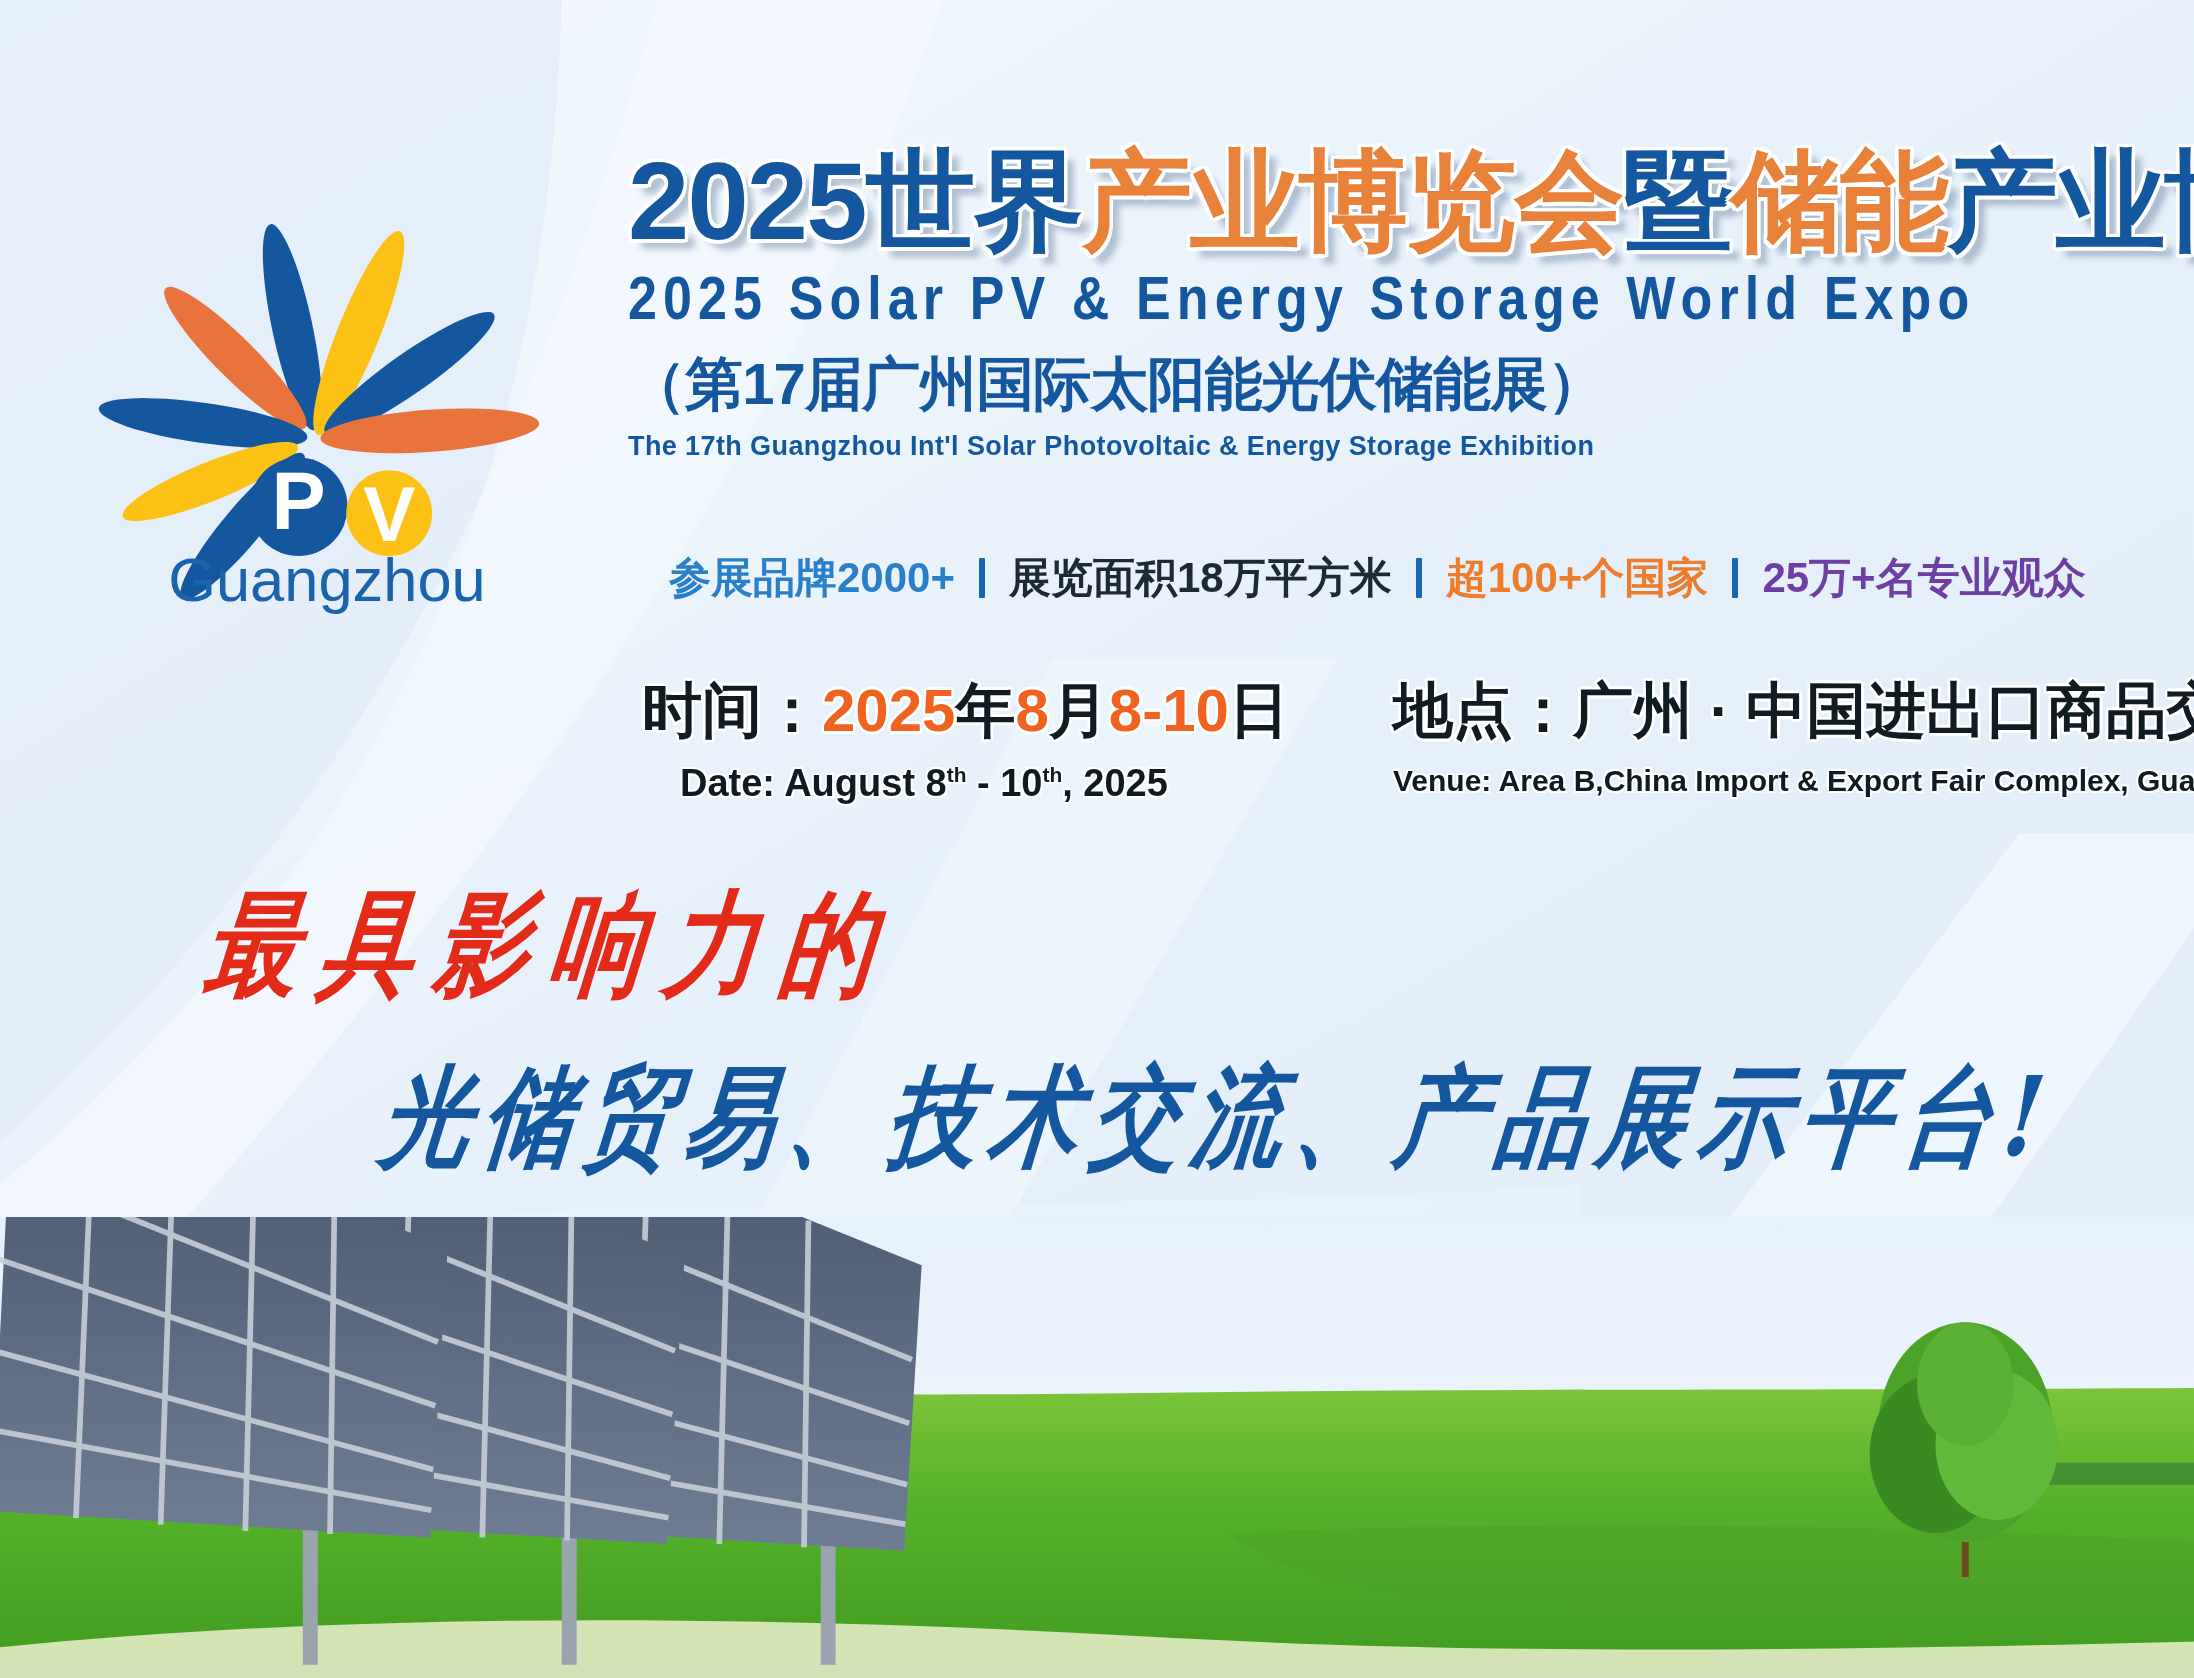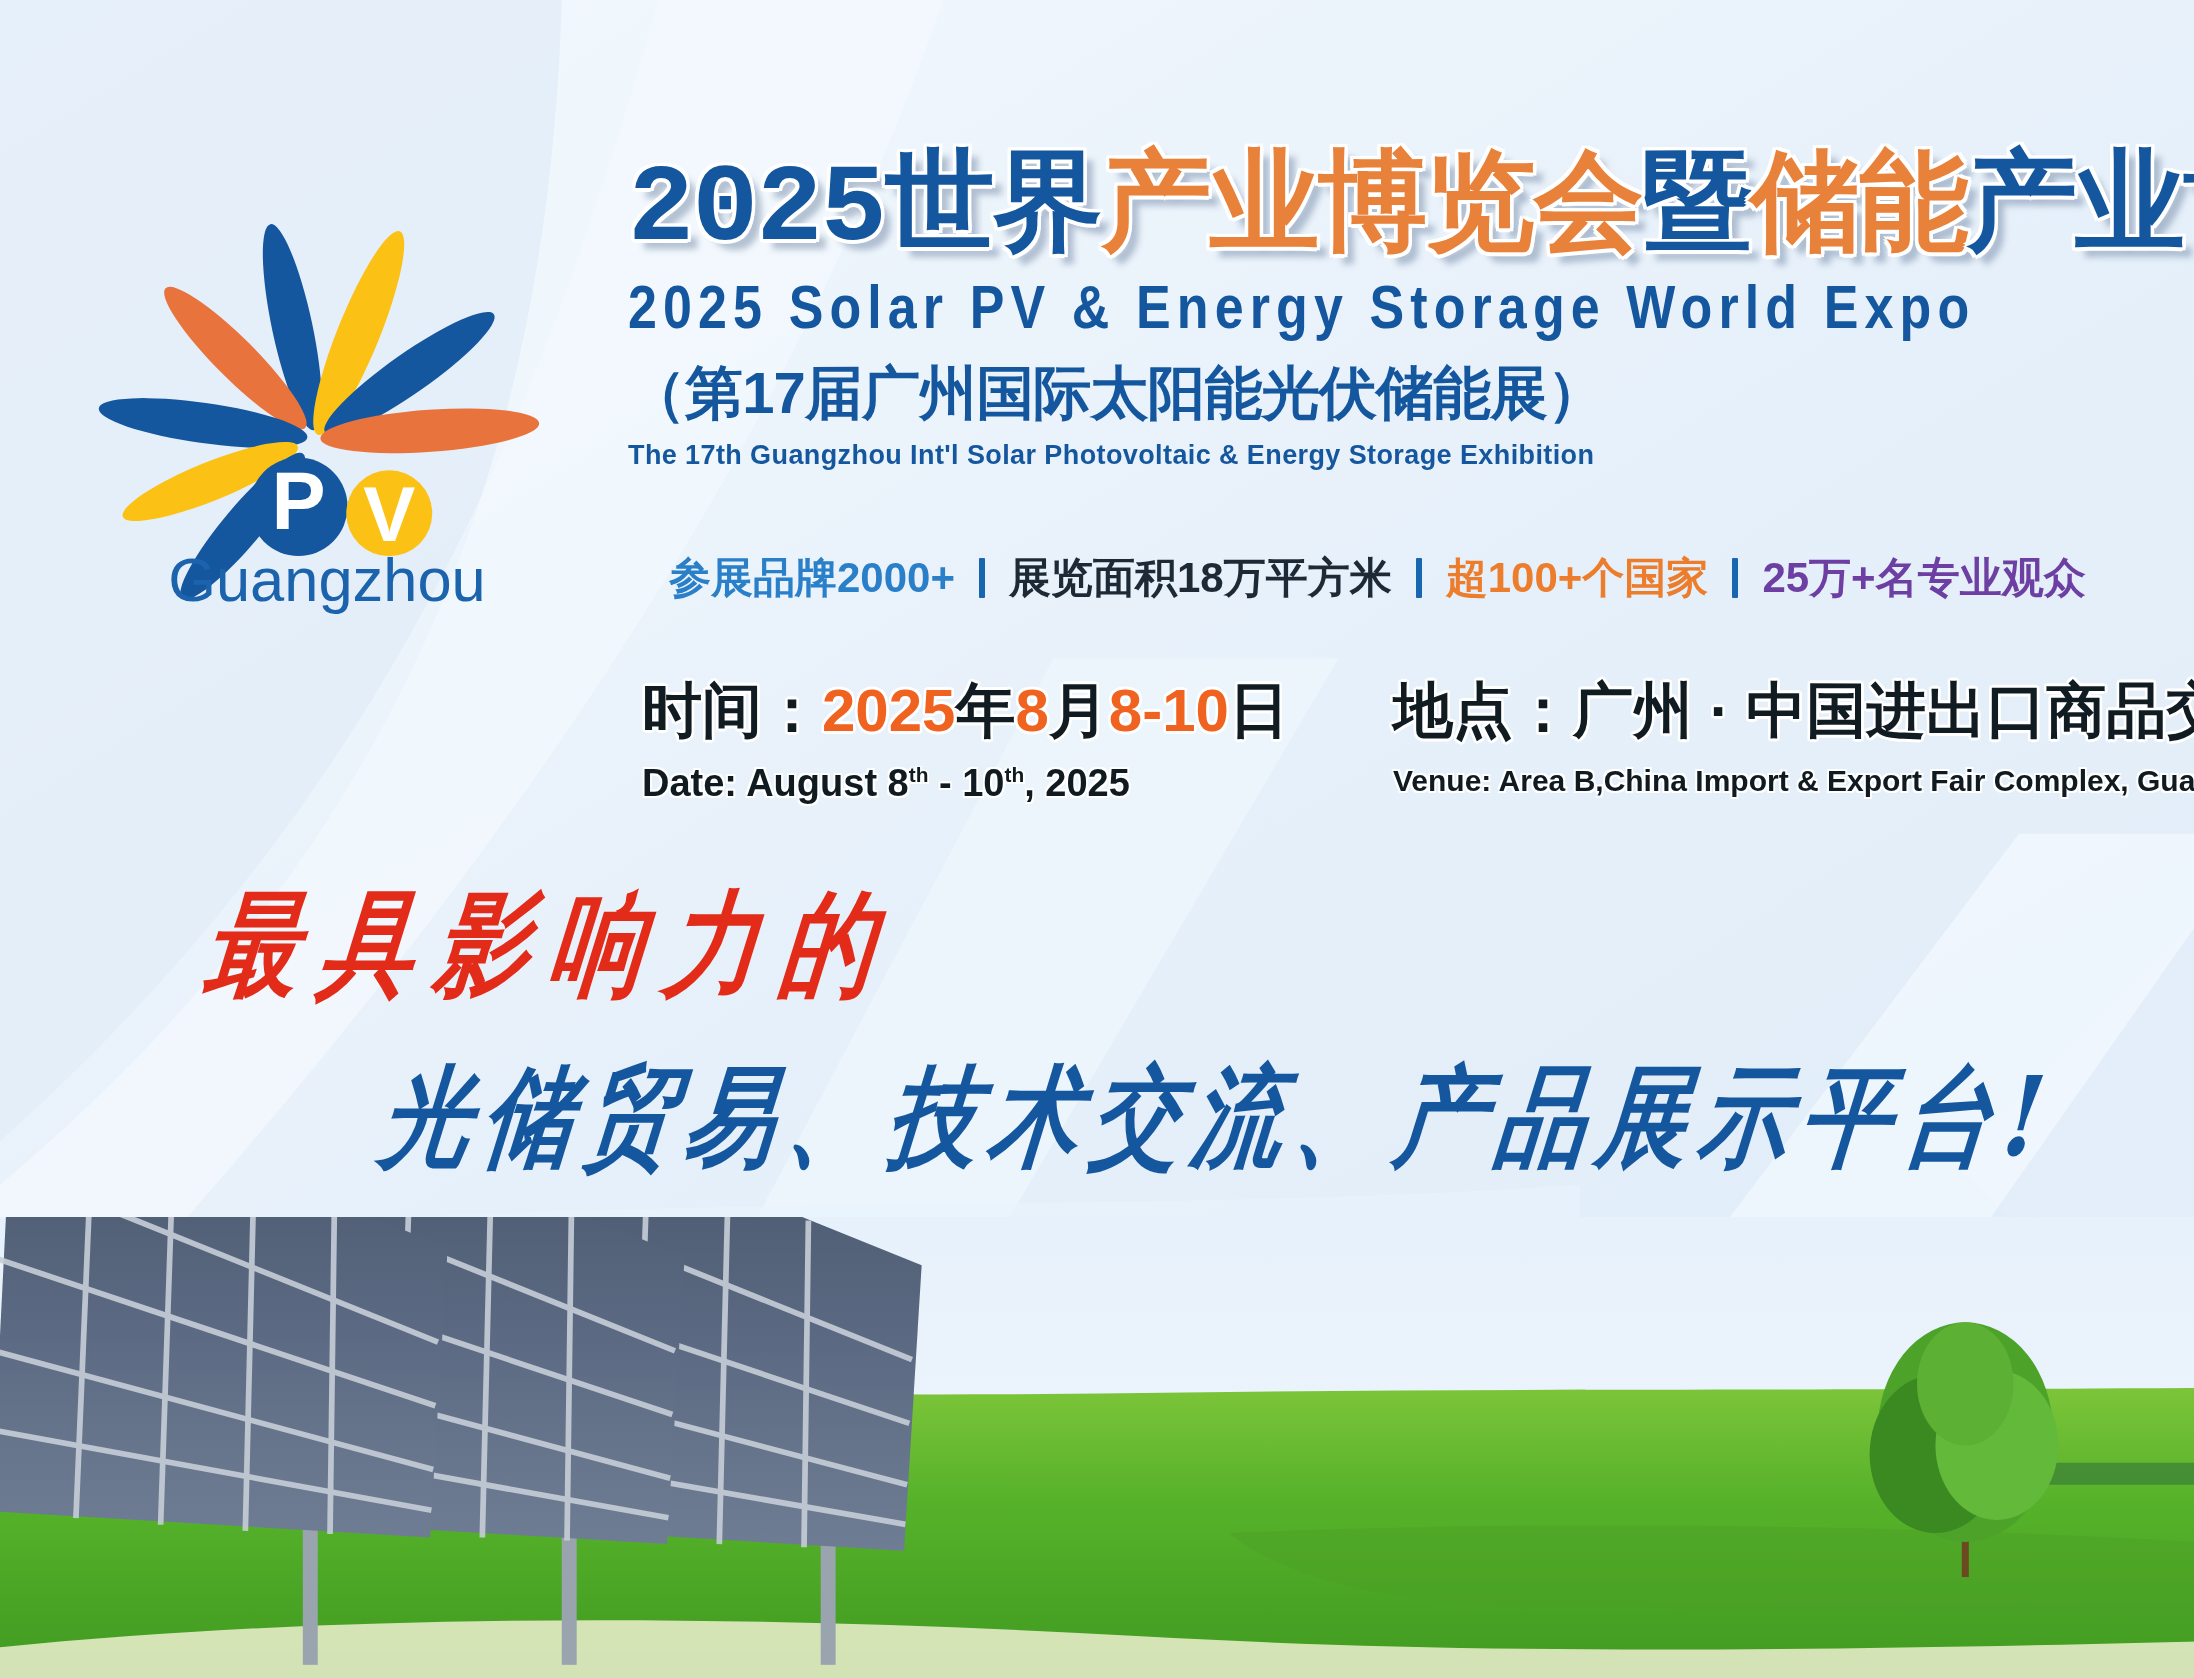--- a/index.html
+++ b/index.html
@@ -24,21 +24,21 @@
   
   #headline{position:absolute;left:628px;top:145px;width:1940px;}
   .title-cn{
     font-size:110px;line-height:1.02;font-weight:bold;letter-spacing:-1.8px;
     white-space:nowrap;
     text-shadow:
       -3.1px -3.1px 0 #ffffff, 3.1px -3.1px 0 #ffffff, -3.1px 3.1px 0 #ffffff, 3.1px 3.1px 0 #ffffff,
       0 -3.5px 0 #ffffff, 0 3.5px 0 #ffffff, -3.5px 0 0 #ffffff, 3.5px 0 0 #ffffff,
       9.7px 9.7px 6.1px rgba(60,90,130,.35);
   }
-  .t-blue{color:#15579e;font-family:Liberation Mono, monospace;}
+  .t-blue{color:#15579e;}
   .t-orange{color:#e8813a;}
   .title-en{
     font-size:52px;font-weight:bold;color:#15579e;letter-spacing:6.1px;
     white-space:nowrap;margin-top:4.4px;
     transform:scaleY(1.18);transform-origin:left top;
   }
   .subtitle-cn{
     font-size:58px;font-weight:bold;color:#15579e;letter-spacing:-0.9px;
     white-space:nowrap;margin-top:24px;
   }
@@ -66,20 +66,21 @@
   .line-cn{
     font-size:60px;font-weight:bold;color:#111b22;letter-spacing:0;
     white-space:nowrap;
     text-shadow:-2.2px -2.2px 0 #fff,2.2px -2.2px 0 #fff,-2.2px 2.2px 0 #fff,2.2px 2.2px 0 #fff,
                 0 -2.6px 0 #fff,0 2.6px 0 #fff,-2.6px 0 0 #fff,2.6px 0 0 #fff;
   }
   .d-orange{color:#f0621f;}
   .line-en{
     font-size:38px;font-weight:bold;color:#101a21;margin-top:9.7px;white-space:nowrap;
     text-shadow:-1.8px -1.8px 0 #fff,1.8px -1.8px 0 #fff,-1.8px 1.8px 0 #fff,1.8px 1.8px 0 #fff;
+    margin-left:38px;
   }
   .line-en sup{font-size:.55em;vertical-align:super;}
   .venue-en{
     font-size:30px;font-weight:bold;color:#101a21;margin-top:12.3px;white-space:nowrap;
     text-shadow:-1.8px -1.8px 0 #fff,1.8px -1.8px 0 #fff,-1.8px 1.8px 0 #fff,1.8px 1.8px 0 #fff;
   }
   
   #slogan1{
     position:absolute;left:206px;top:897px;white-space:nowrap;
     font-family:"DejaVu Serif","Liberation Serif",serif;

